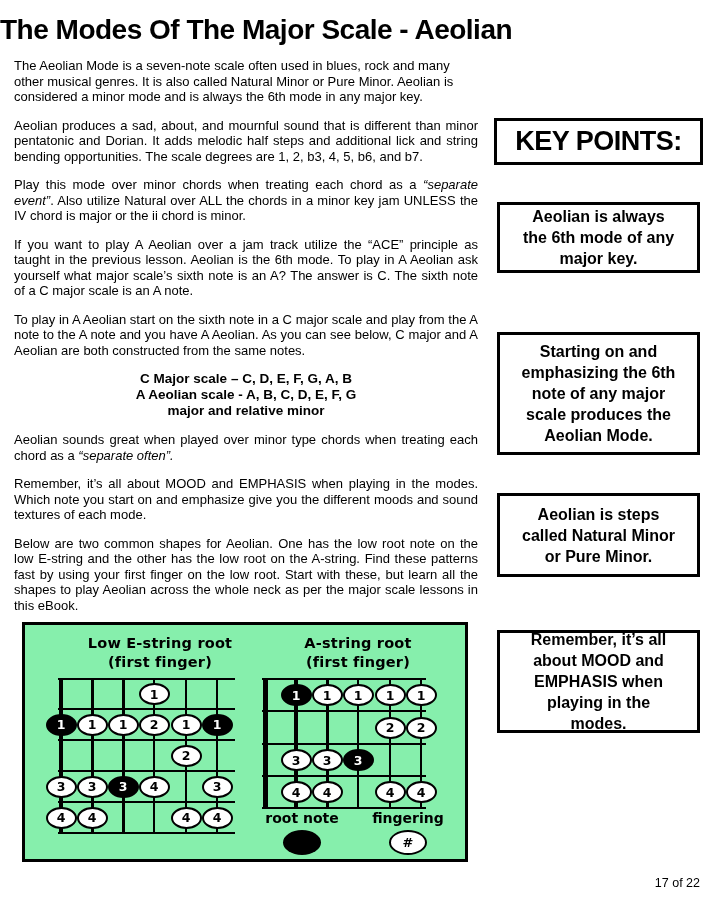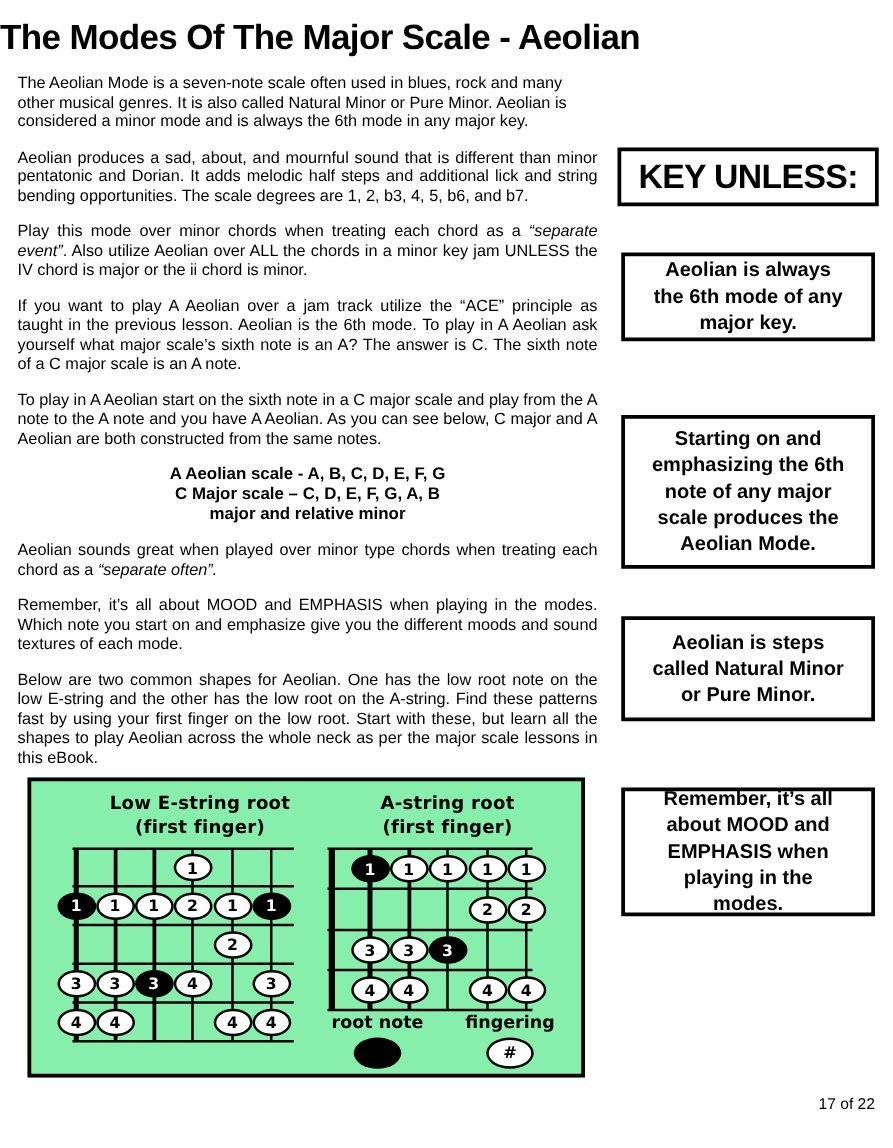--- a/index.html
+++ b/index.html
@@ -79,37 +79,37 @@
 <body>
 
 <div class="page">
 
   <div class="page-title">The Modes Of The Major Scale - Aeolian</div>
 
   <div class="text-col">
     <div id="paras-before">
         <p class="no-justify"><span>The Aeolian Mode is a seven-note scale often used in blues, rock and many other musical genres. It is also called Natural Minor or Pure Minor. Aeolian is considered a minor mode and is always the 6th mode in any major key.</span></p>
         <p><span>Aeolian produces a sad, about, and mournful sound that is different than minor pentatonic and Dorian. It adds melodic half steps and additional lick and string bending opportunities. The scale degrees are 1, 2, b3, 4, 5, b6, and b7.</span></p>
-        <p><span>Play this mode over minor chords when treating each chord as a </span><span class="ital">“separate event”</span><span>. Also utilize Aeolian over ALL the chords in a minor key jam UNLESS the IV chord is major or the ii chord is minor.</span></p>
+        <p><span>Play this mode over minor chords when treating each chord as a </span><span class="ital">“separate event”</span><span>. Also utilize Natural over ALL the chords in a minor key jam UNLESS the IV chord is major or the ii chord is minor.</span></p>
         <p><span>If you want to play A Aeolian over a jam track utilize the “ACE” principle as taught in the previous lesson. Aeolian is the 6th mode. To play in A Aeolian ask yourself what major scale’s sixth note is an A? The answer is C. The sixth note of a C major scale is an A note.</span></p>
         <p><span>To play in A Aeolian start on the sixth note in a C major scale and play from the A note to the A note and you have A Aeolian. As you can see below, C major and A Aeolian are both constructed from the same notes.</span></p>
       </div>
     <div class="scale-block">
+      <div>C Major scale –  C, D, E, F, G, A, B</div>
       <div>A Aeolian scale - A, B, C, D, E, F, G</div>
-      <div>C Major scale –  C, D, E, F, G, A, B</div>
       <div>major and relative minor</div>
     </div>
     <div id="paras-after">
         <p><span>Aeolian sounds great when played over minor type chords when treating each chord as a </span><span class="ital">“separate often”.</span></p>
         <p><span>Remember, it’s all about MOOD and EMPHASIS when playing in the modes. Which note you start on and emphasize give you the different moods and sound textures of each mode.</span></p>
         <p><span>Below are two common shapes for Aeolian. One has the low root note on the low E-string and the other has the low root on the A-string. Find these patterns fast by using your first finger on the low root. Start with these, but learn all the shapes to play Aeolian across the whole neck as per the major scale lessons in this eBook.</span></p>
       </div>
   </div>
 
-  <div class="kp-header">KEY UNLESS:</div>
+  <div class="kp-header">KEY POINTS:</div>
   <div class="kp-note n1">Aeolian is always the 6th mode of any major key.</div>
   <div class="kp-note n2">Starting on and emphasizing the 6th note of any major scale produces the Aeolian Mode.</div>
   <div class="kp-note n3">Aeolian is steps called Natural Minor or Pure Minor.</div>
   <div class="kp-note n4">Remember, it’s all about MOOD and EMPHASIS when playing in the modes.</div>
 
   <div class="diagram-box" id="diagram-box">
     <div class="fb-title left">
       <div>Low E-string root</div>
       <div>(first finger)</div>
     </div>

